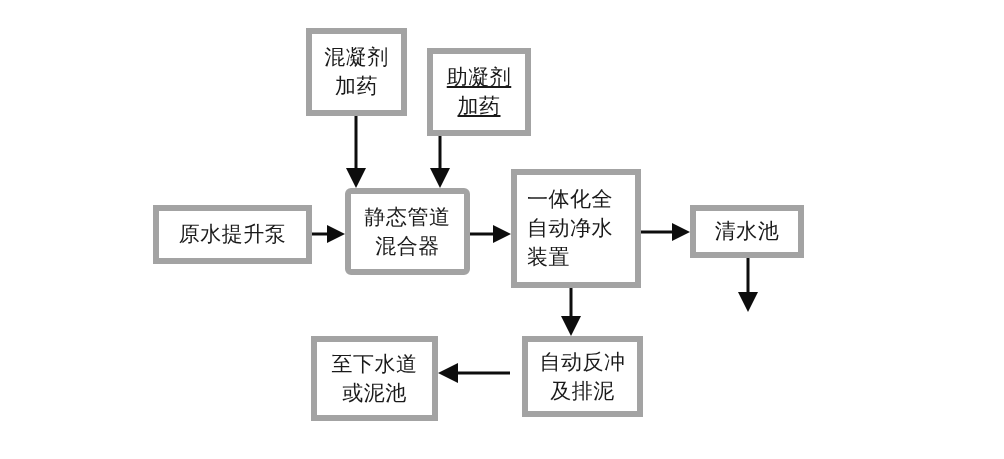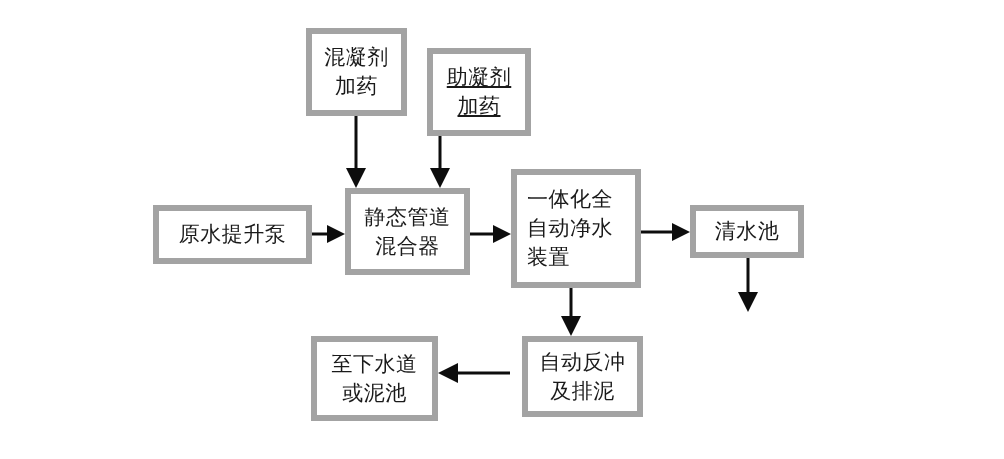--- a/index.html
+++ b/index.html
@@ -108,21 +108,21 @@
 
   <div class="node" style="left:427px; top:48px; width:104px; height:88px;text-decoration:underline;">
     <span>助凝剂
 加药</span>
   </div>
 
   <div class="node" style="left:153px; top:205px; width:159px; height:59px;">
     <span>原水提升泵</span>
   </div>
 
-  <div class="node" style="left:345px; top:188px; width:125px; height:87px;">
+  <div class="node" style="left:345px; top:188px; width:125px; height:87px;border-radius:6px;">
     <span>静态管道
 混合器</span>
   </div>
 
   <div class="node" style="left:690px; top:205px; width:114px; height:53px;">
     <span>清水池</span>
   </div>
 
   <div class="node" style="left:511px; top:169px; width:130px; height:119px; align-items:flex-start; padding-left:10px; text-align:left;">
     <span>一体化全

